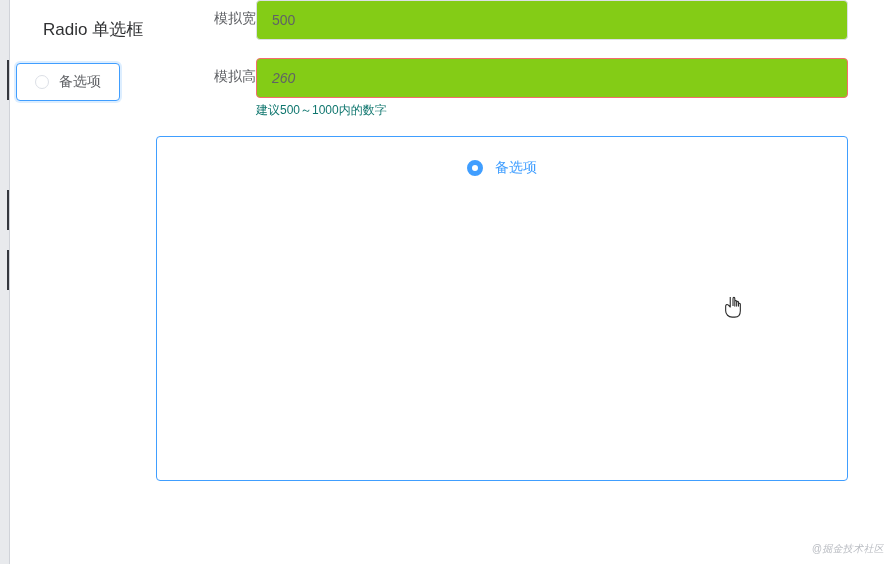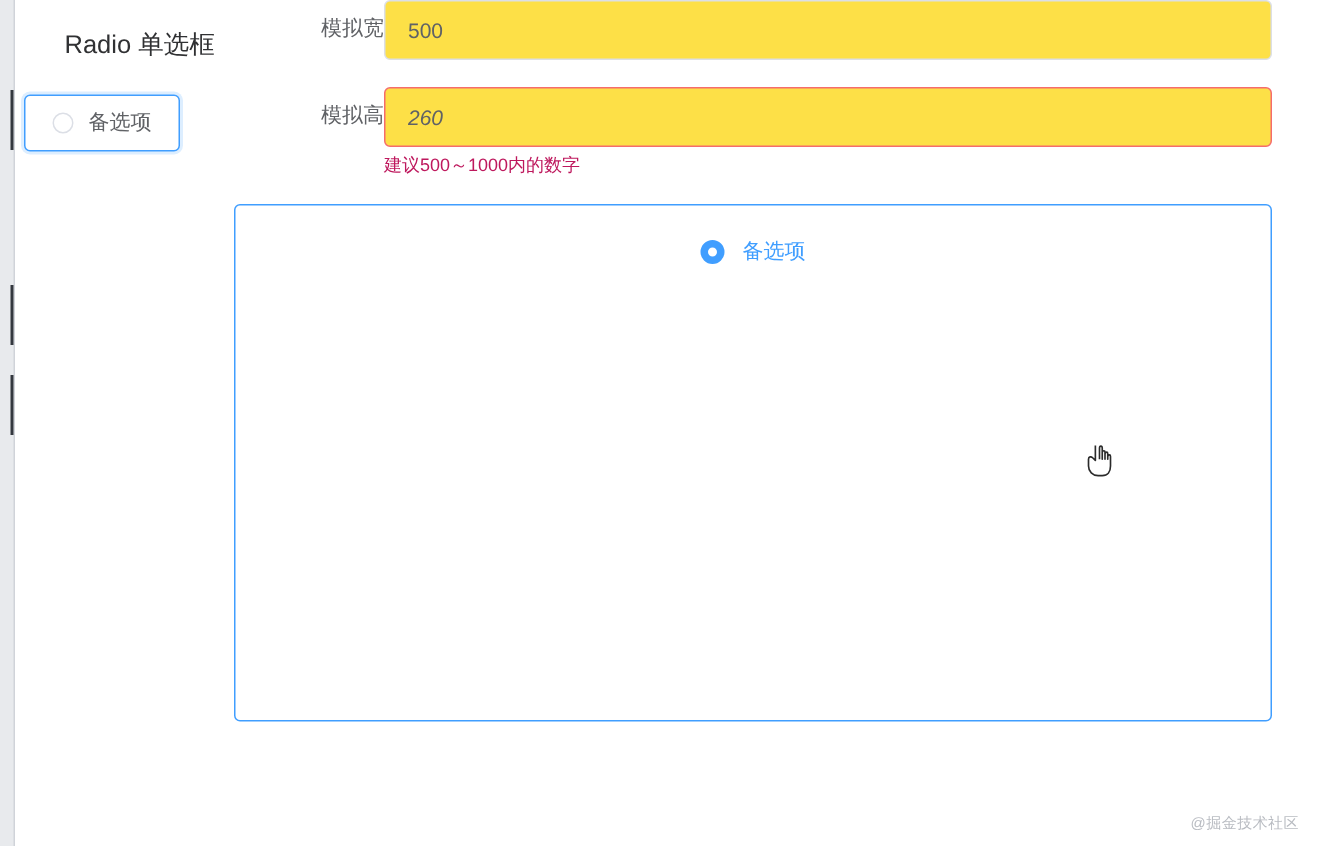--- a/index.html
+++ b/index.html
@@ -83,28 +83,28 @@
 }
 .input {
   width: 100%;
   height: 40px;
   padding: 0 15px;
   border: 1px solid #dcdfe6;
   border-radius: 4px;
   font-size: 14px;
   color: #606266;
   outline: none;
-  background: #fde047;
+  background: #84cc16;
 }
 .input.error {
   border-color: #f56c6c;
   font-style: italic;
 }
 .error-msg {
-  color: #be185d;
+  color: #0f766e;
   font-size: 12px;
   margin-top: 4px;
   line-height: 1.4;
 }
 .preview-panel {
   border: 1px solid #409eff;
   border-radius: 4px;
   height: 345px;
   margin-top: 8px;
   padding-top: 22px;
@@ -121,25 +121,26 @@
   border: 5px solid #409eff;
   background: #fff;
   margin-right: 12px;
 }
 .radio-inline .rlabel {
   color: #409eff;
   font-size: 14px;
 }
 .watermark {
   position: absolute;
-  right: 18px;
+  right: 0;
   bottom: 8px;
   font-size: 10px;
   color: #b9bcc2;
   letter-spacing: 0.3px;
+  font-style: italic;
 }
 .cursor {
   position: absolute;
   left: 722px;
   top: 294px;
   width: 22px;
   height: 26px;
 }
 </style>
 </head>

